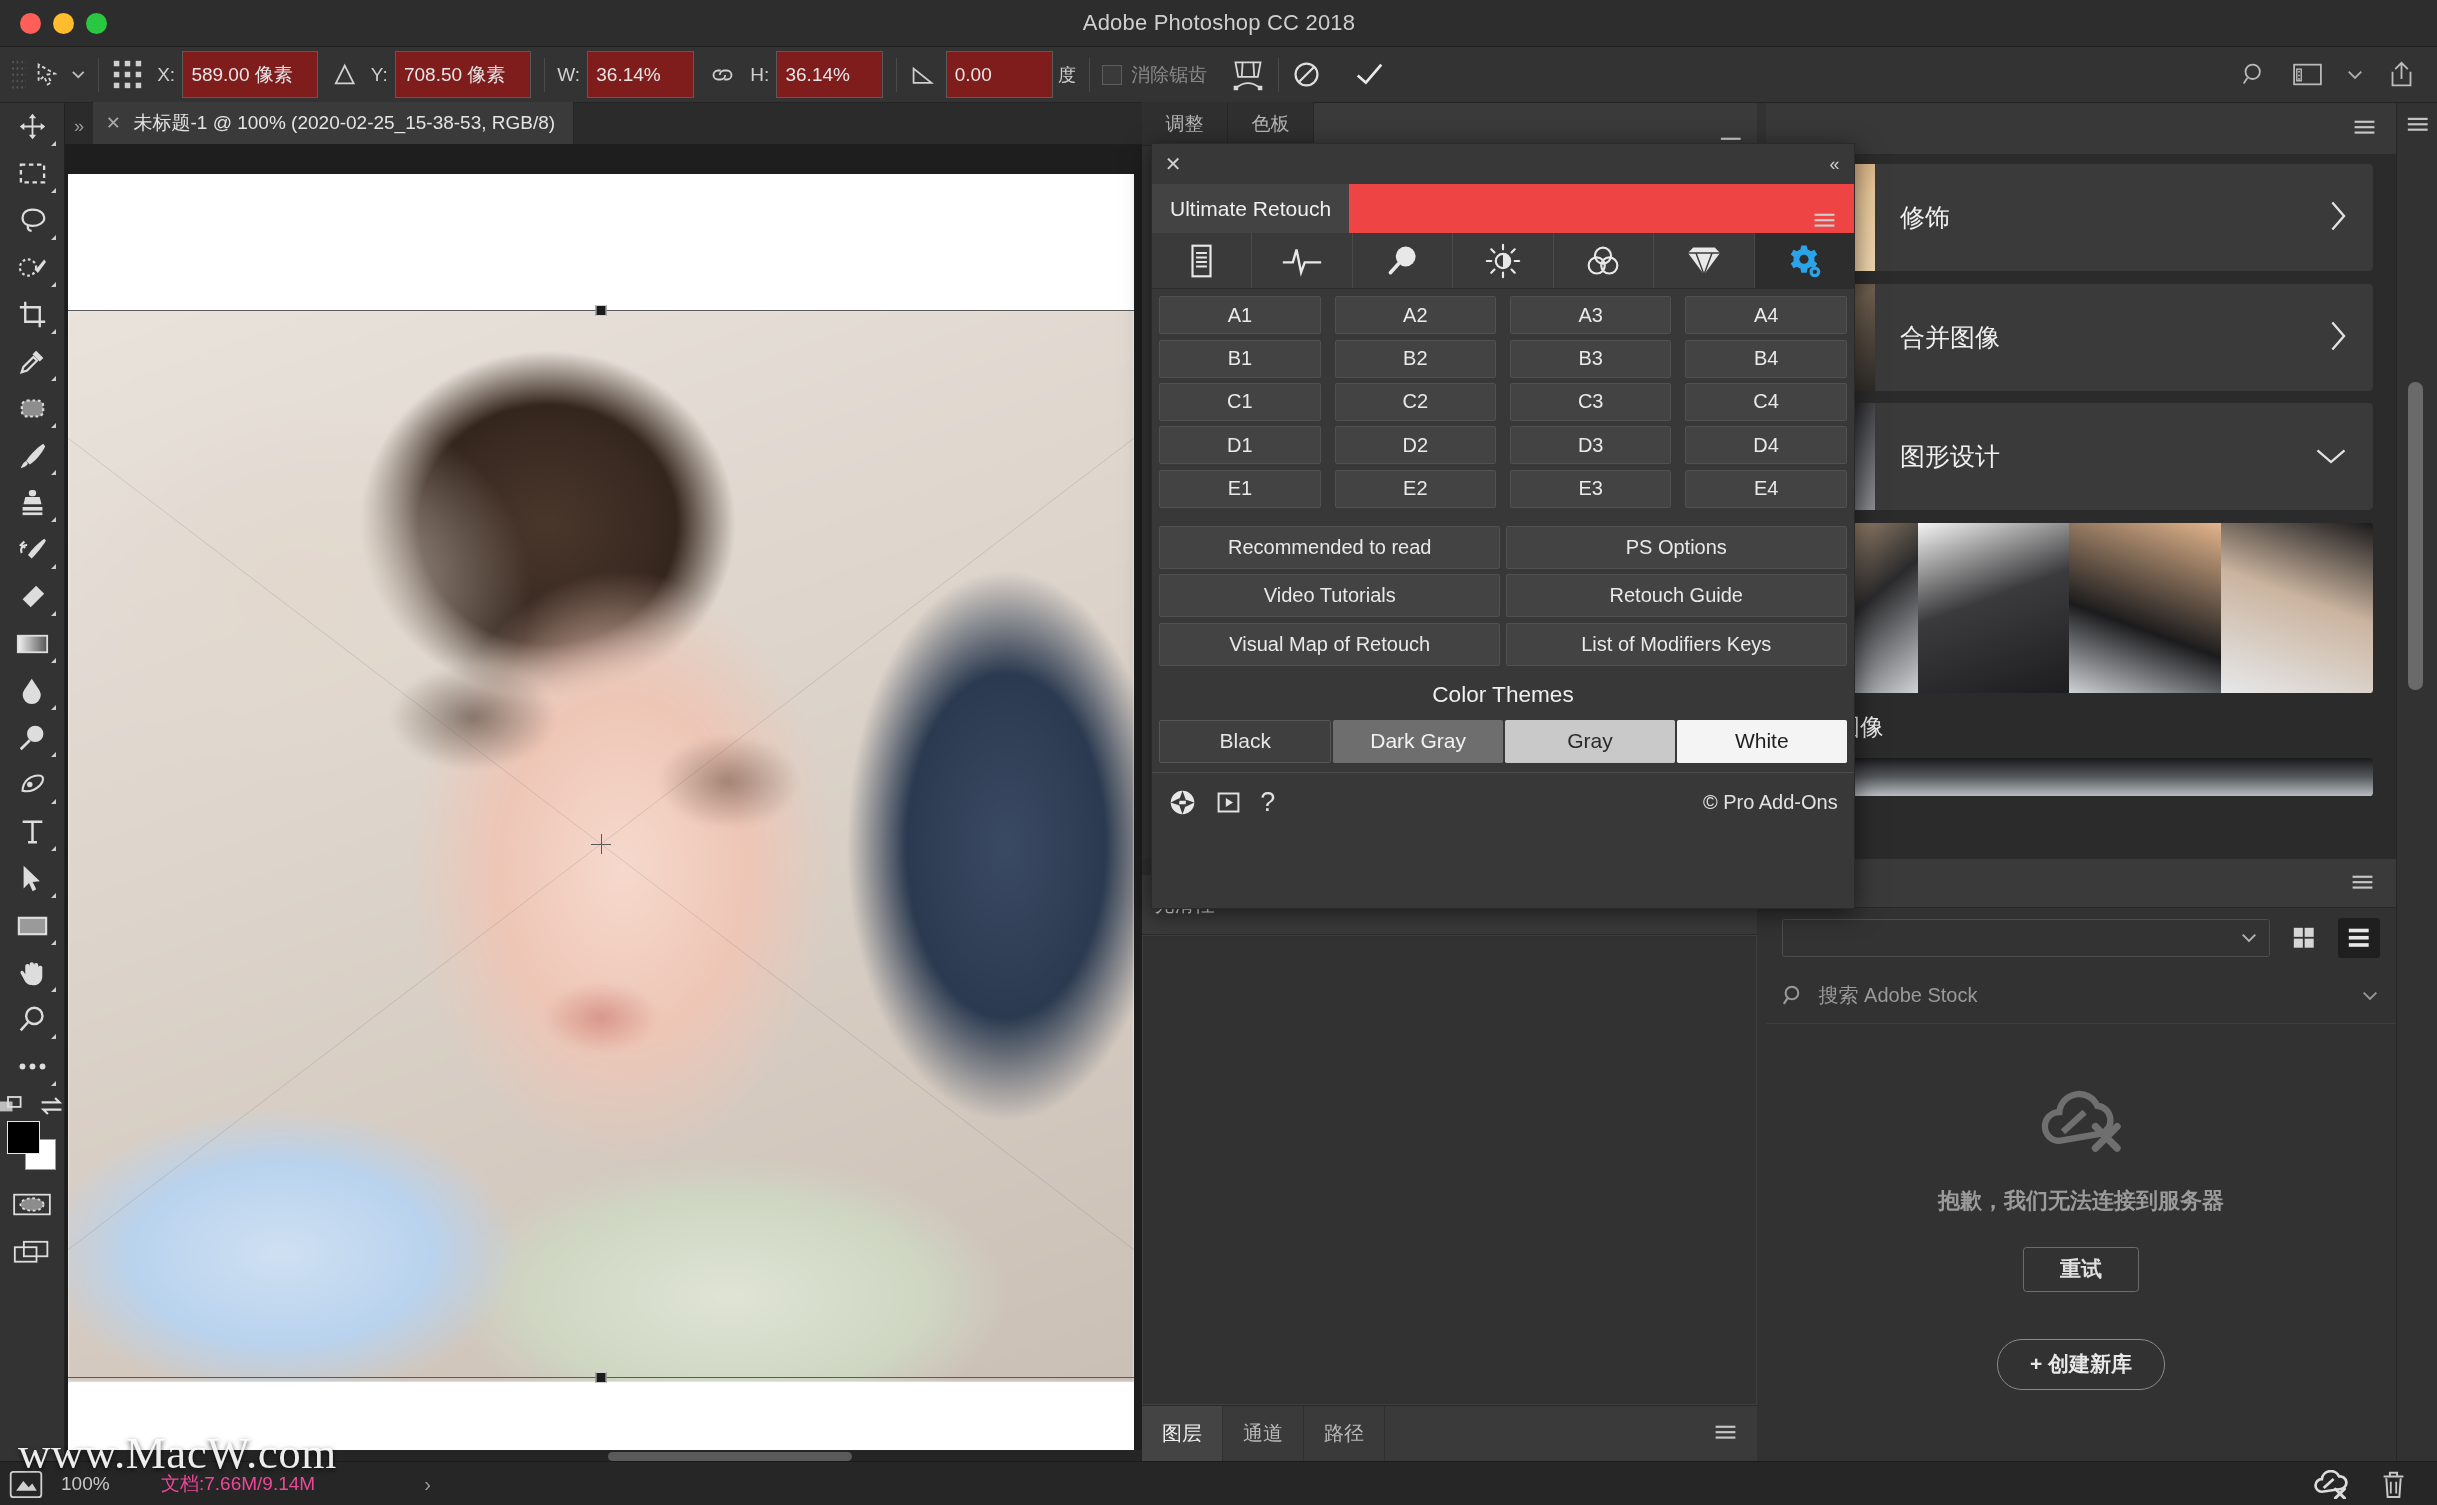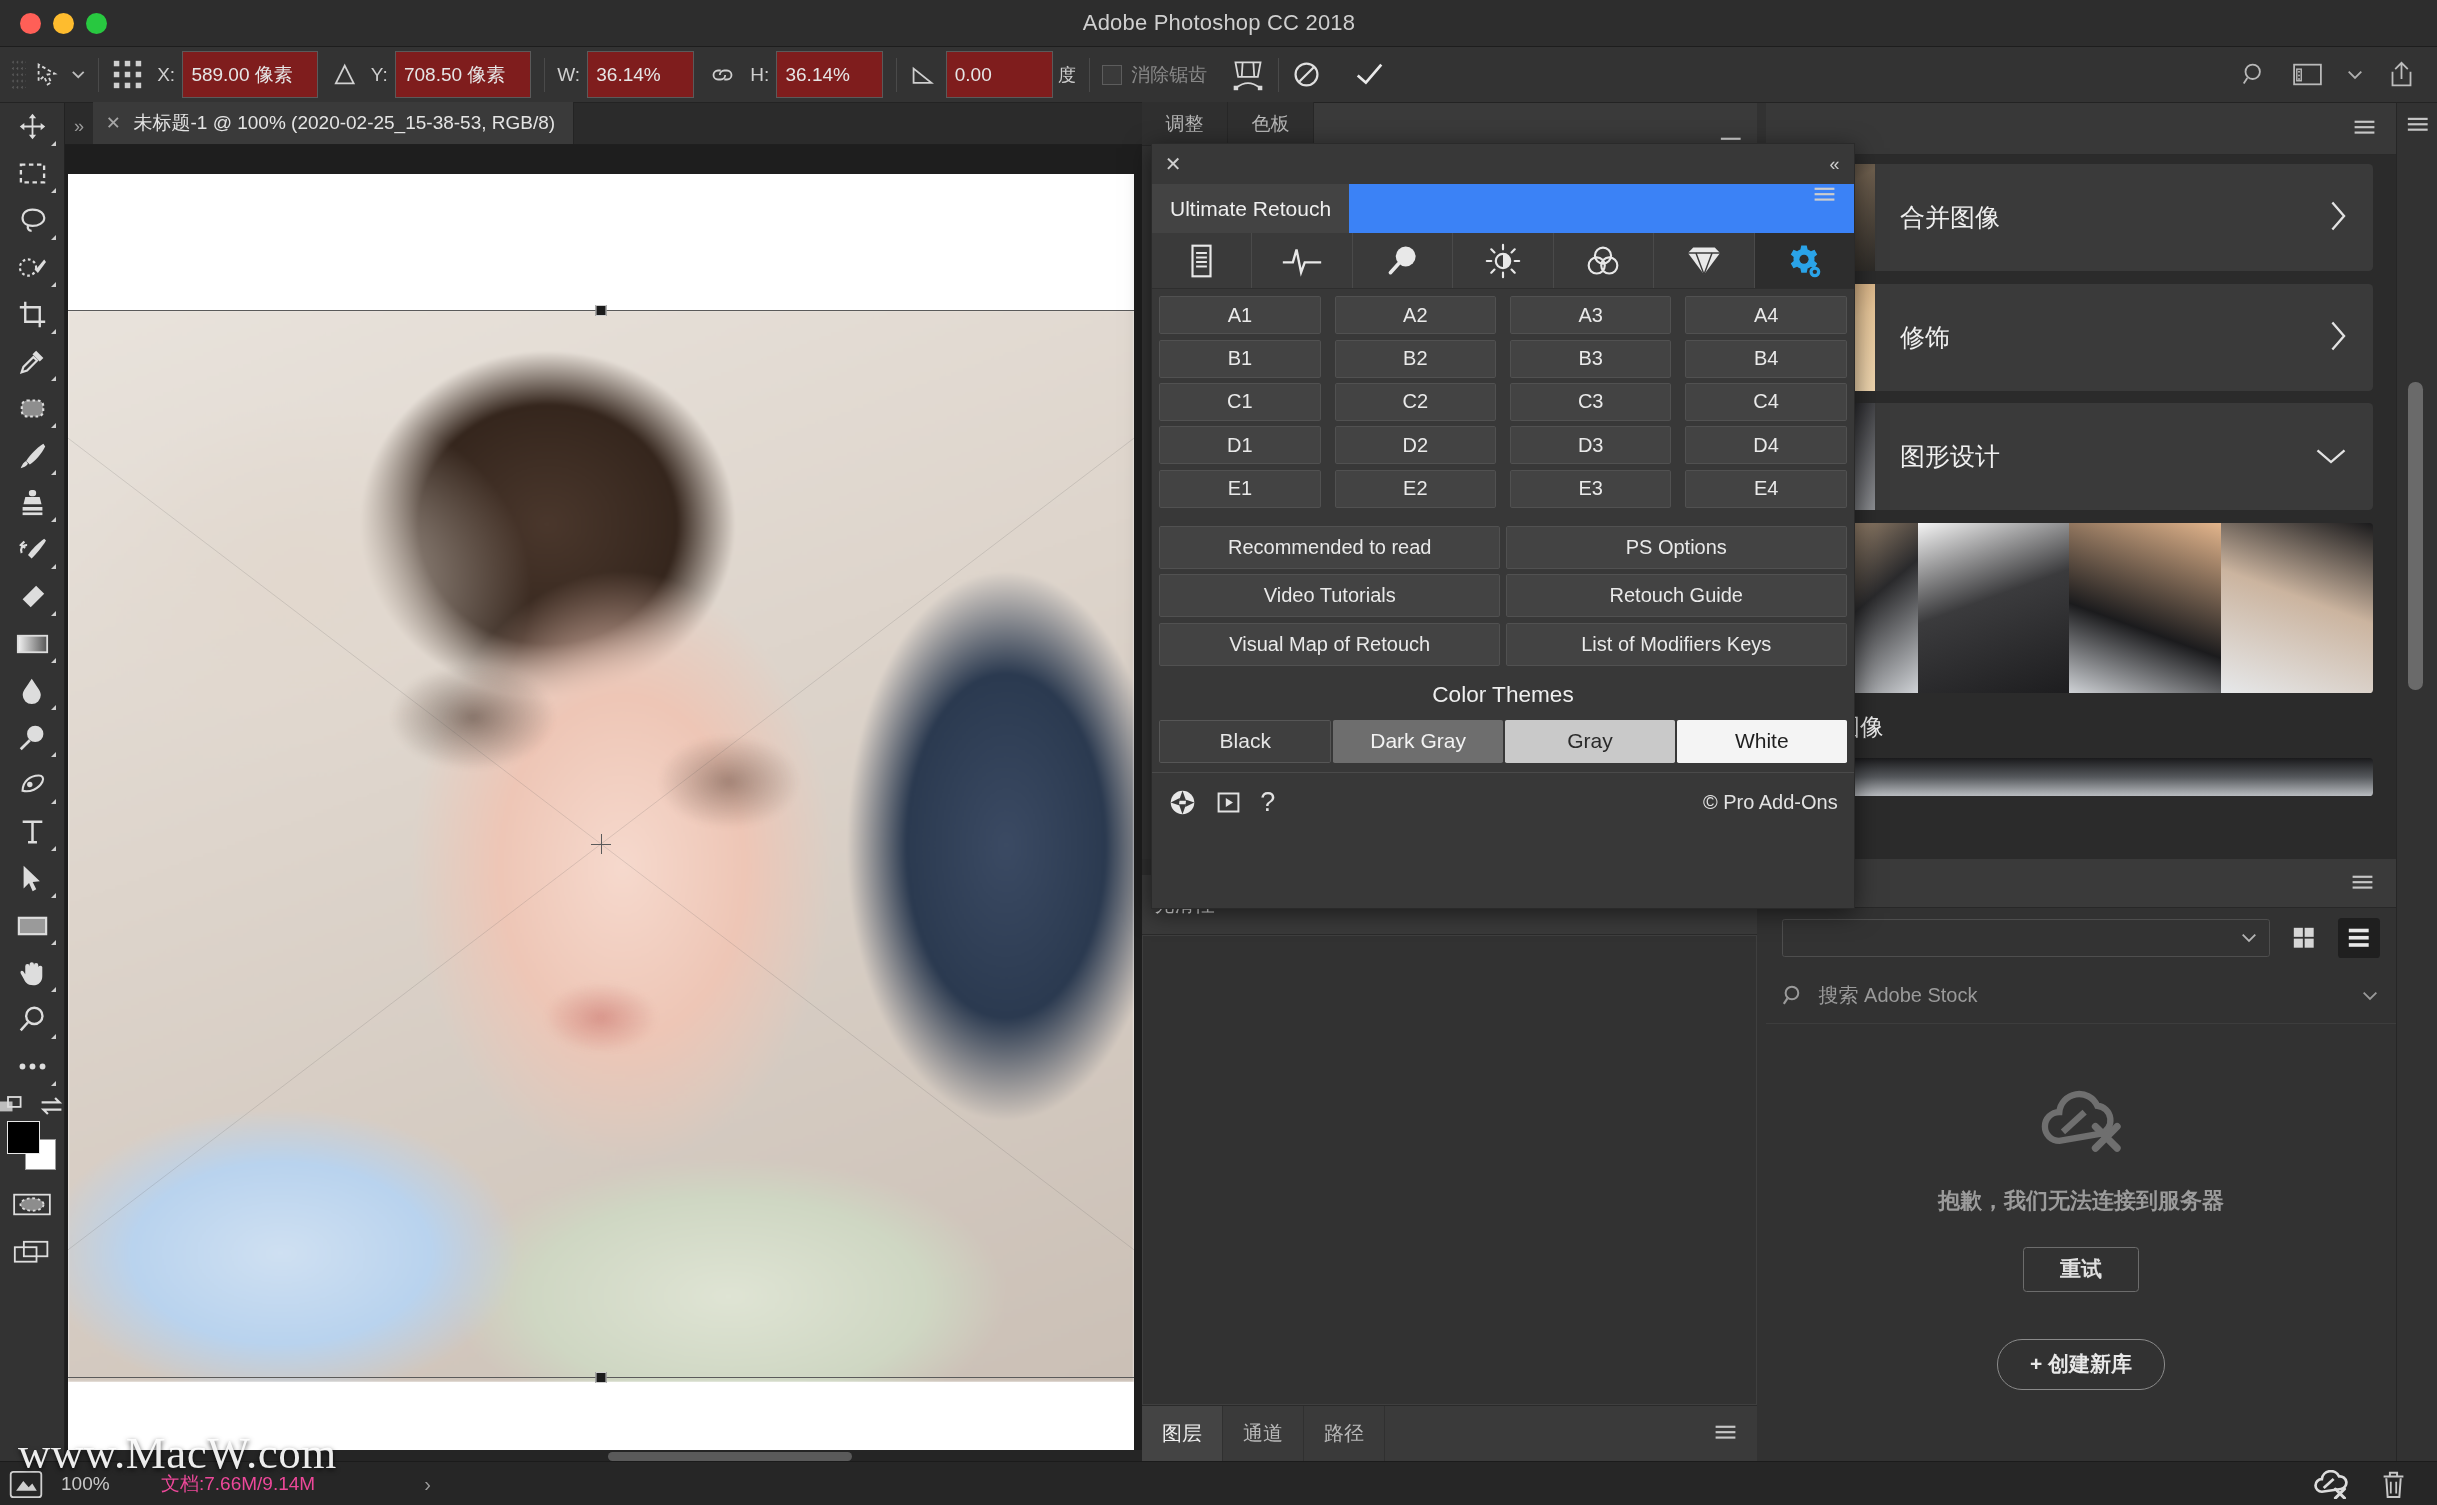--- a/index.html
+++ b/index.html
@@ -237,21 +237,21 @@
 
   
   .ur {
     position: absolute; left: 1151px; top: 143px; width: 704px; height: 766px;
     background: #383838; box-shadow: 0 5.4px 23.5px rgba(0,0,0,.55);
     border: 0.9px solid #2a2a2a;
   }
   .ur-close { height: 40px; position: relative; background: #383838; }
   .ur-close .x { position: absolute; left: 12.7px; top: 8.1px; color: #cfcfcf; font-size: 20px; }
   .ur-close .cc { position: absolute; right: 14.5px; top: 10px; color: #cfcfcf; font-size: 18px; }
-  .ur-tabrow { height: 49px; background: #3b82f6; display: flex; align-items: flex-start; position: relative; }
+  .ur-tabrow { height: 49px; background: #ef4444; display: flex; align-items: flex-end; position: relative; }
   .ur-tab { height: 49px; padding: 0 18px; display: flex; align-items: center;
     background: #434343; color: #efefef; font-size: 21px; }
   .ur-tabrow .hamb { position: absolute; right: 16.3px; color: #cdcdcd; }
   .ur-title { height: 56px; display: flex; align-items: center; justify-content: center;
     color: #f2f2f2; font-size: 25px; background: #3a3a3a; border-bottom: 0.9px solid #2e2e2e; }
   .ur-icons { height: 56px; display: flex; background: #3a3a3a; border-bottom: 0.9px solid #2e2e2e; }
   .ur-ic { flex: 1; display: flex; align-items: center; justify-content: center;
     border-right: 0.9px solid #4a4a4a; color: #e8e8e8; }
   .ur-ic:last-child { border-right: none; }
   .ur-ic.active { background: #2d2d2d; }
@@ -690,32 +690,32 @@
           <svg width="27" height="20" viewBox="0 0 30 22">
               <rect x="4" y="4" width="22" height="2.4" fill="#c6c6c6"></rect>
               <rect x="4" y="10" width="22" height="2.4" fill="#c6c6c6"></rect>
               <rect x="4" y="16" width="22" height="2.4" fill="#c6c6c6"></rect>
             </svg>
         </span>
       </div>
 
       <div class="cards" style="padding-top:9px;">
         <div class="card">
-          <div class="card-thumb th-b"></div>
-          <div class="card-title">合并图像</div>
+          <div class="card-thumb th-a"></div>
+          <div class="card-title">修饰</div>
           <span class="card-chev">
             <svg width="23.5" height="36" viewBox="0 0 26 40">
                 <path d="M7 5 L20 20 L7 35" fill="none" stroke="#e2e2e2" stroke-width="2.6"></path>
               </svg>
           </span>
         </div>
 
         <div class="card">
-          <div class="card-thumb th-a"></div>
-          <div class="card-title">修饰</div>
+          <div class="card-thumb th-b"></div>
+          <div class="card-title">合并图像</div>
           <span class="card-chev">
             <svg width="23.5" height="36" viewBox="0 0 26 40">
                 <path d="M7 5 L20 20 L7 35" fill="none" stroke="#e2e2e2" stroke-width="2.6"></path>
               </svg>
           </span>
         </div>
 
         <div class="card">
           <div class="card-thumb th-c"></div>
           <div class="card-title">图形设计</div>

